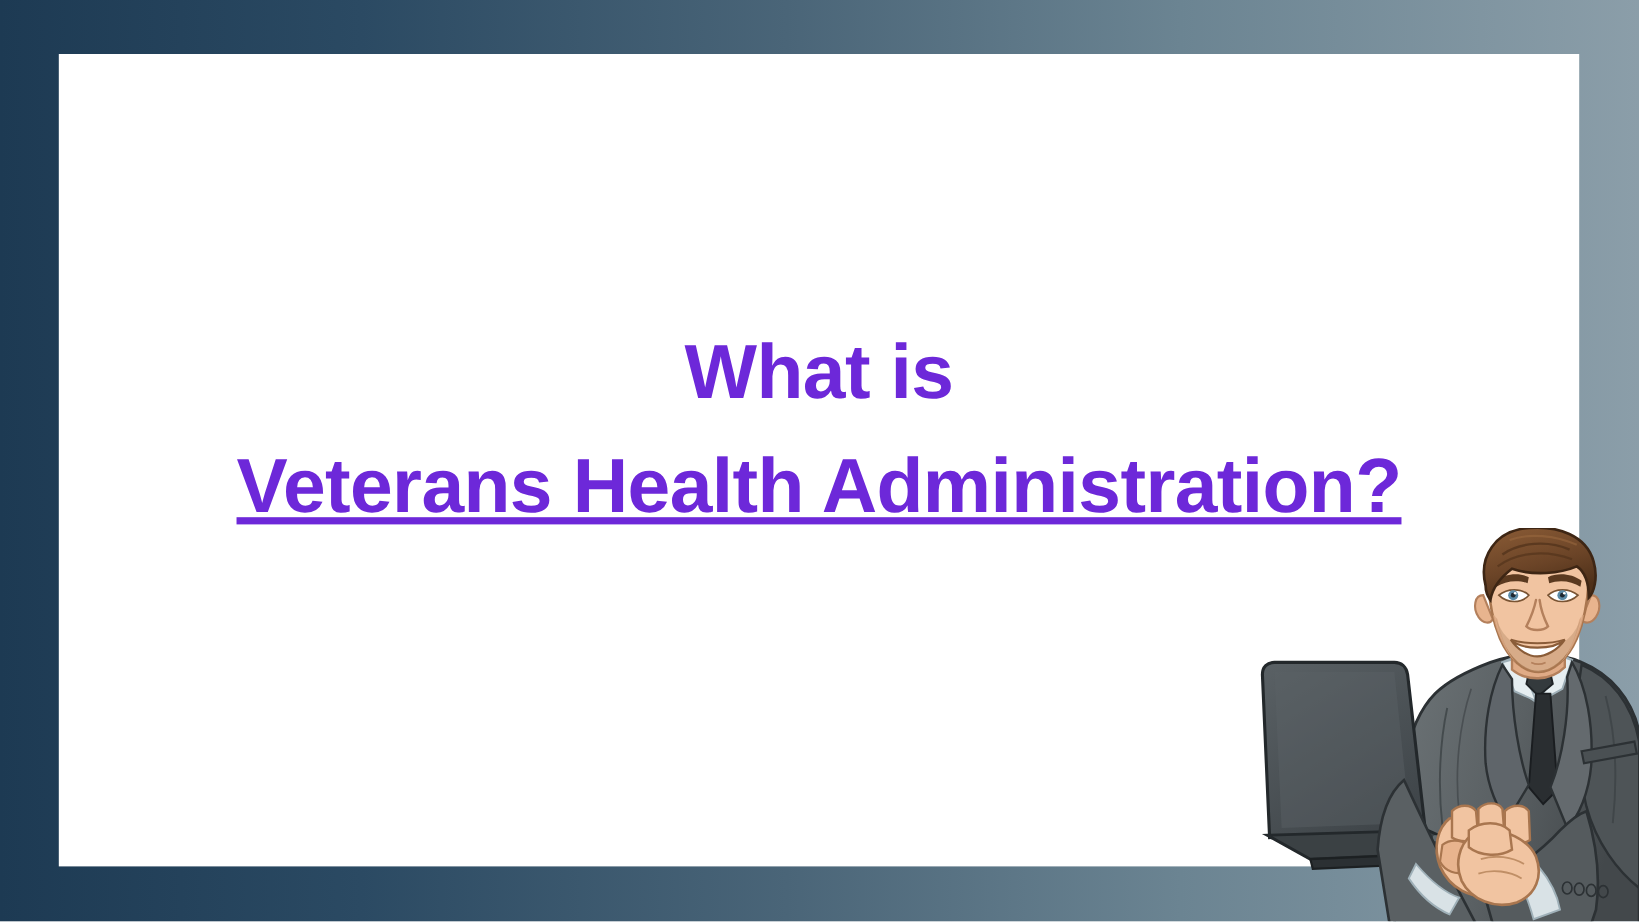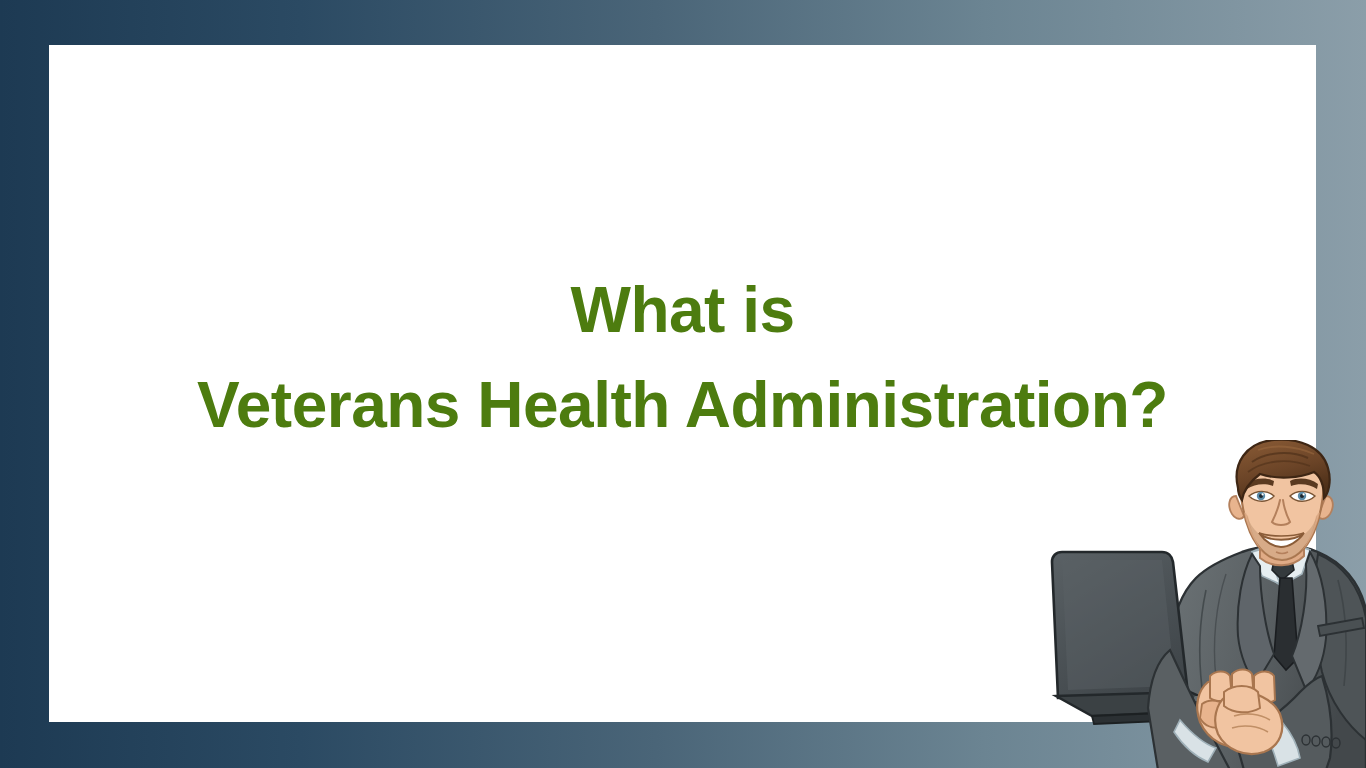--- a/index.html
+++ b/index.html
@@ -43,31 +43,32 @@
     position: absolute;
     left: 49px;
     top: 278px;
     width: 1267px;
     text-align: center;
     pointer-events: none;
   }
   .title-line {
     font-family: "Liberation Sans", sans-serif;
     font-weight: bold;
-    color: #4d7c0f;
+    color: #6d28d9;
     letter-spacing: -0.5px;
     line-height: 1.0;
   }
   #title-line-1 {
     font-size: 64px;
     margin: 0 0 31px 0;
   }
   #title-line-2 {
     font-size: 64px;
     margin: 0;
+    text-decoration: underline;
   }
 
   
   #businessman-illustration {
     position: absolute;
     left: 1030px;
     top: 440px;
     width: 336px;
     height: 328px;
     overflow: hidden;

